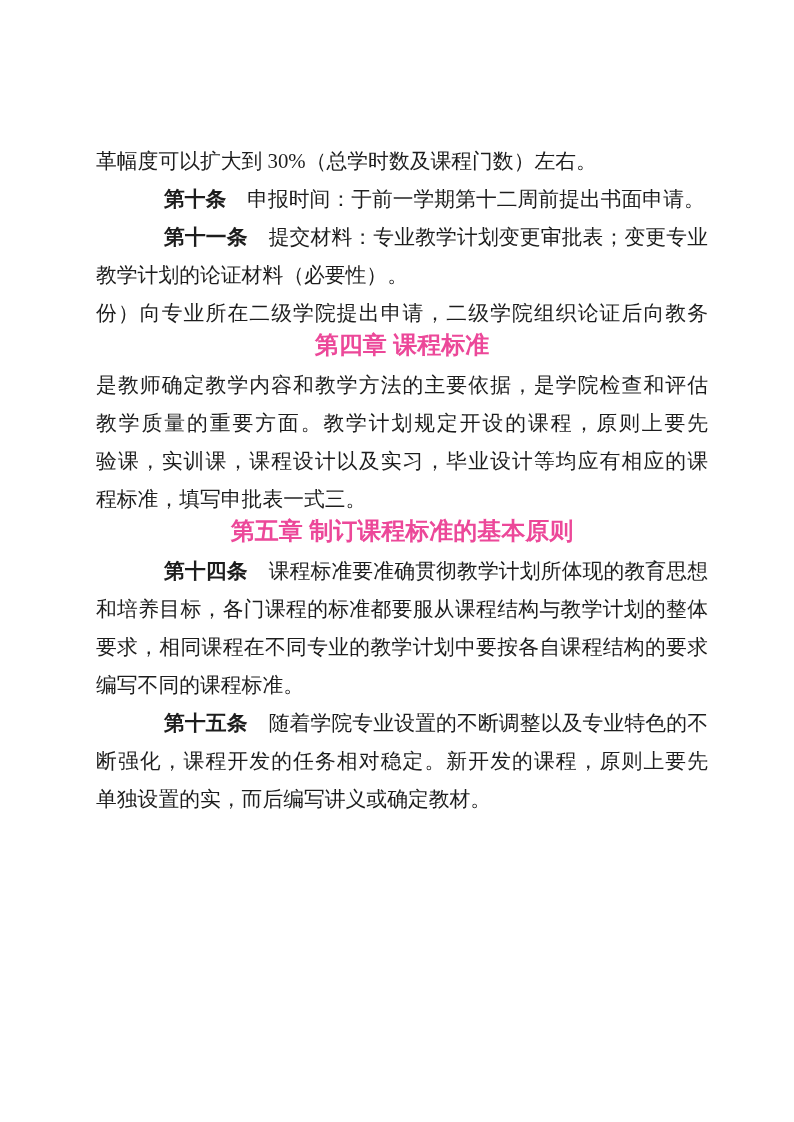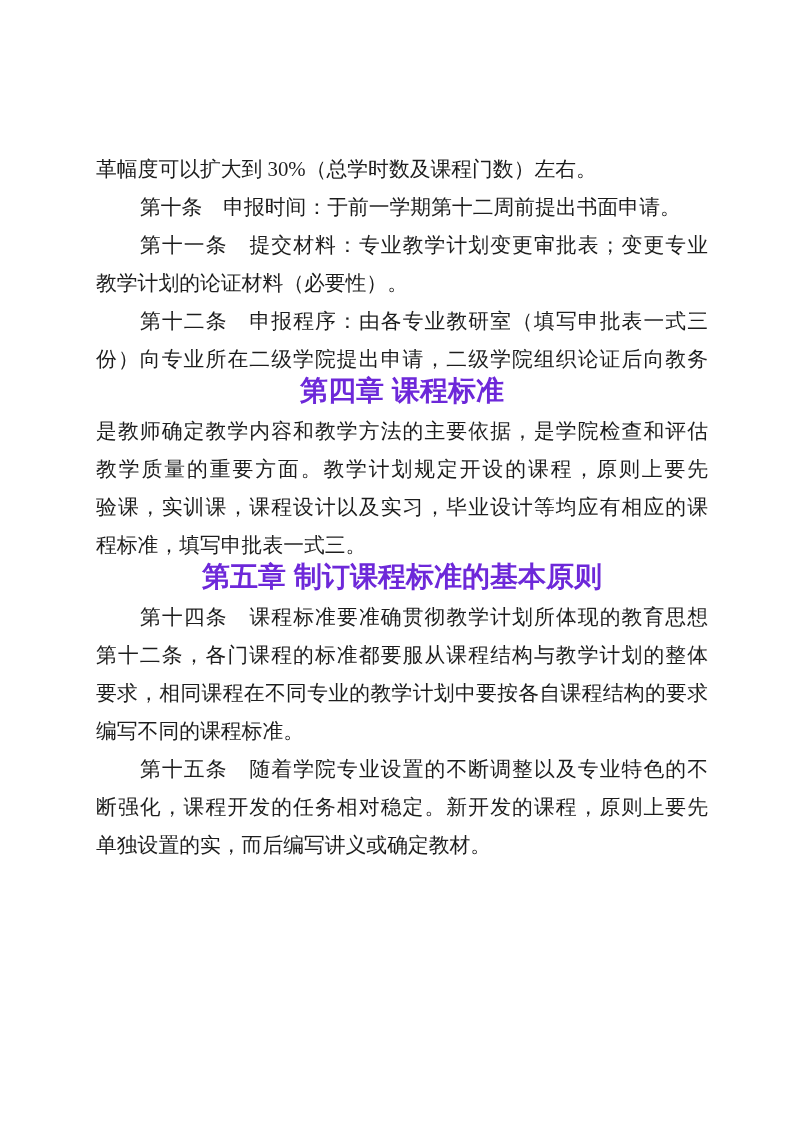--- a/index.html
+++ b/index.html
@@ -10,71 +10,71 @@
   .page {
     position: relative;
     width: 794px;
     height: 1122px;
     background: #ffffff;
     overflow: hidden;
   }
   .text-column {
     position: absolute;
     left: 96px;
-    top: 150px;
+    top: 142px;
     width: 612px;
     font-family: "Liberation Serif", "DejaVu Serif", serif;
     font-size: 20.8px;
     line-height: 38px;
     color: #1d1d1d;
     letter-spacing: 0;
   }
   .line {
     text-align: left;
     white-space: normal;
   }
   .line.fill {
     text-align: justify;
     text-align-last: justify;
     -moz-text-align-last: justify;
   }
   .line.indent {
     text-indent: 44px;
   }
   .clause-num {
-    font-weight: 400;
+    font-weight: 700;
+    margin-left: 24px;
   }
   .heading {
     font-family: "Liberation Sans", "DejaVu Sans", sans-serif;
     font-weight: 700;
-    font-size: 28px;
+    font-size: 24px;
     line-height: 42px;
     text-align: center;
     margin-top: -8px;
-    color: #6d28d9;
+    color: #ec4899;
   }
 </style>
 </head>
 <body>
 
 <div class="page">
   <div class="text-column">
       <div class="line"><span>革幅度可以扩大到 30%（总学时数及课程门数）左右。</span></div>
       <div class="line indent"><span class="clause-num">第十条</span><span>　申报时间：于前一学期第十二周前提出书面申请。</span></div>
       <div class="line fill indent"><span class="clause-num">第十一条</span><span>　提交材料：专业教学计划变更审批表；变更专业</span></div>
       <div class="line"><span>教学计划的论证材料（必要性）。</span></div>
-      <div class="line fill indent"><span class="clause-num">第十二条</span><span>　申报程序：由各专业教研室（填写申批表一式三</span></div>
       <div class="line fill"><span>份）向专业所在二级学院提出申请，二级学院组织论证后向教务</span></div>
       <div class="heading">第四章 课程标准</div>
       <div class="line fill"><span>是教师确定教学内容和教学方法的主要依据，是学院检查和评估</span></div>
       <div class="line fill"><span>教学质量的重要方面。教学计划规定开设的课程，原则上要先</span></div>
       <div class="line fill"><span>验课，实训课，课程设计以及实习，毕业设计等均应有相应的课</span></div>
       <div class="line"><span>程标准，填写申批表一式三。</span></div>
       <div class="heading">第五章 制订课程标准的基本原则</div>
       <div class="line fill indent"><span class="clause-num">第十四条</span><span>　课程标准要准确贯彻教学计划所体现的教育思想</span></div>
-      <div class="line fill"><span>第十二条，各门课程的标准都要服从课程结构与教学计划的整体</span></div>
+      <div class="line fill"><span>和培养目标，各门课程的标准都要服从课程结构与教学计划的整体</span></div>
       <div class="line fill"><span>要求，相同课程在不同专业的教学计划中要按各自课程结构的要求</span></div>
       <div class="line"><span>编写不同的课程标准。</span></div>
       <div class="line fill indent"><span class="clause-num">第十五条</span><span>　随着学院专业设置的不断调整以及专业特色的不</span></div>
       <div class="line fill"><span>断强化，课程开发的任务相对稳定。新开发的课程，原则上要先</span></div>
       <div class="line"><span>单独设置的实，而后编写讲义或确定教材。</span></div>
     </div>
 </div>
 
 </body></html>

